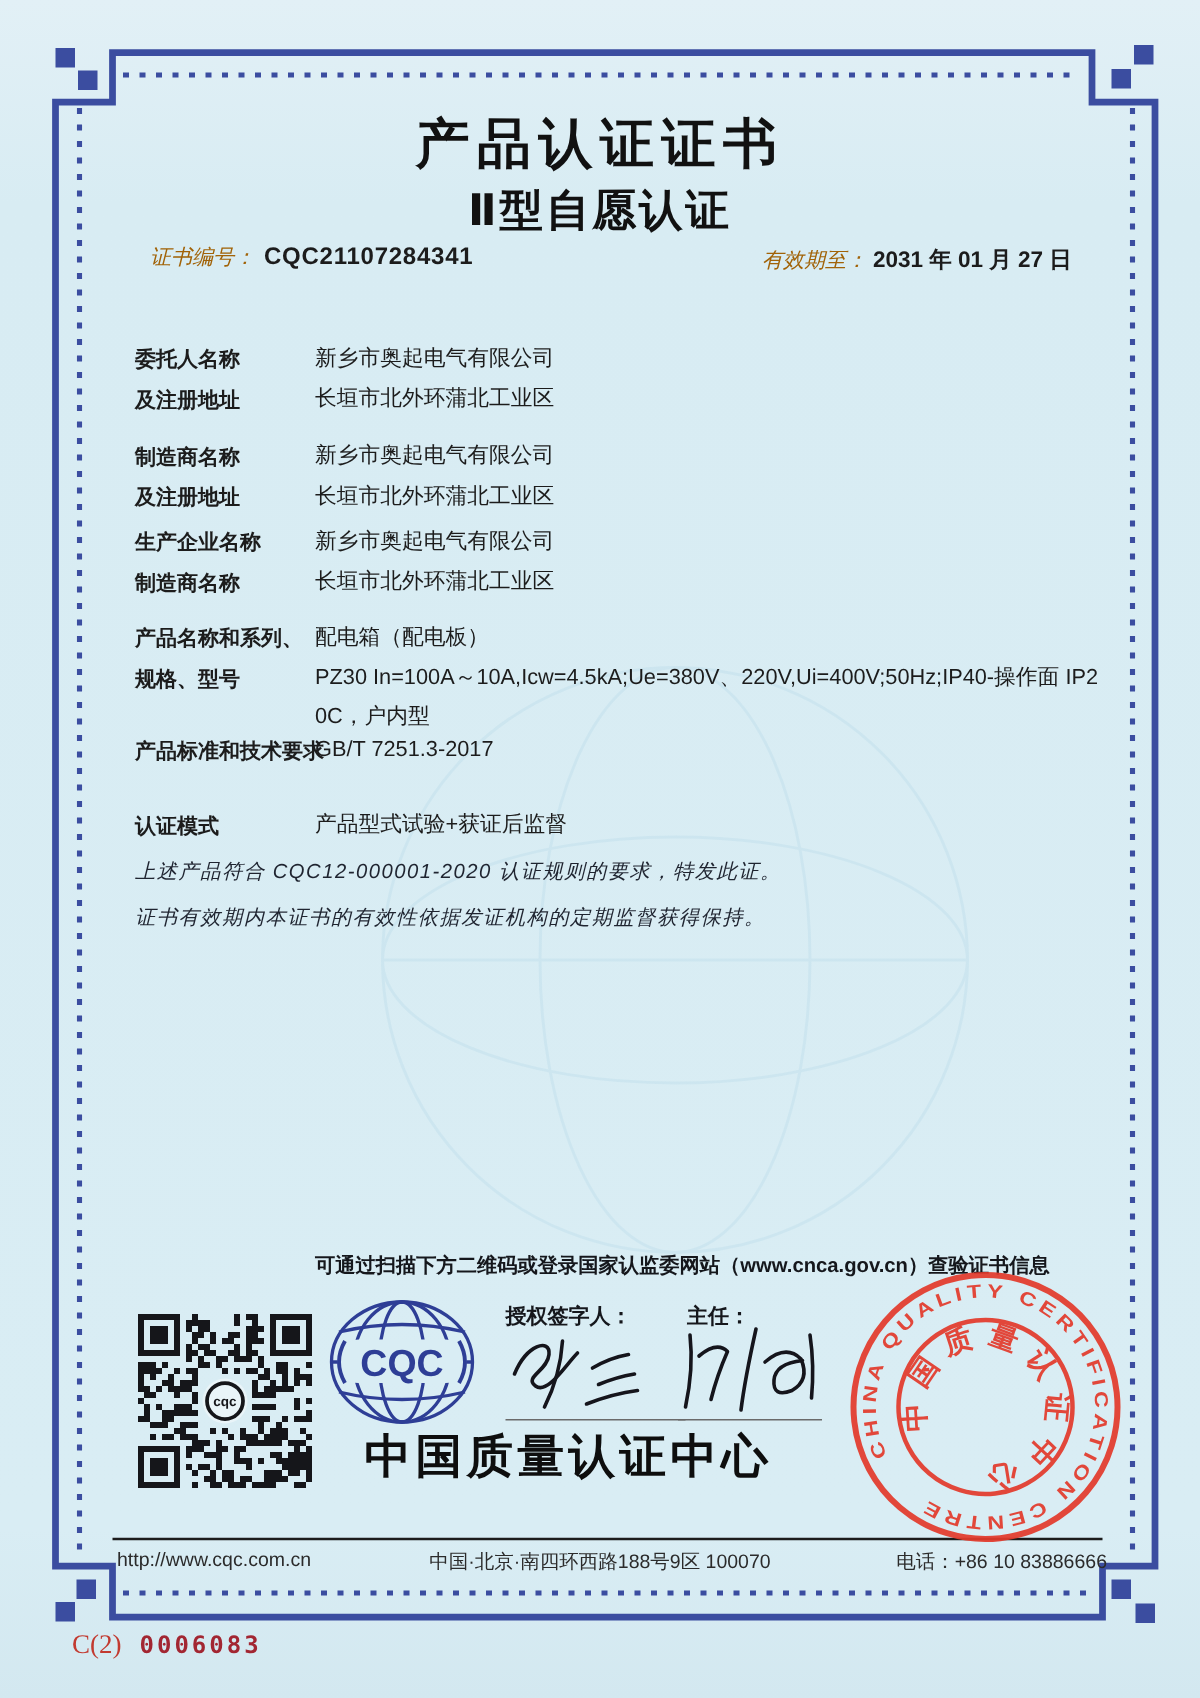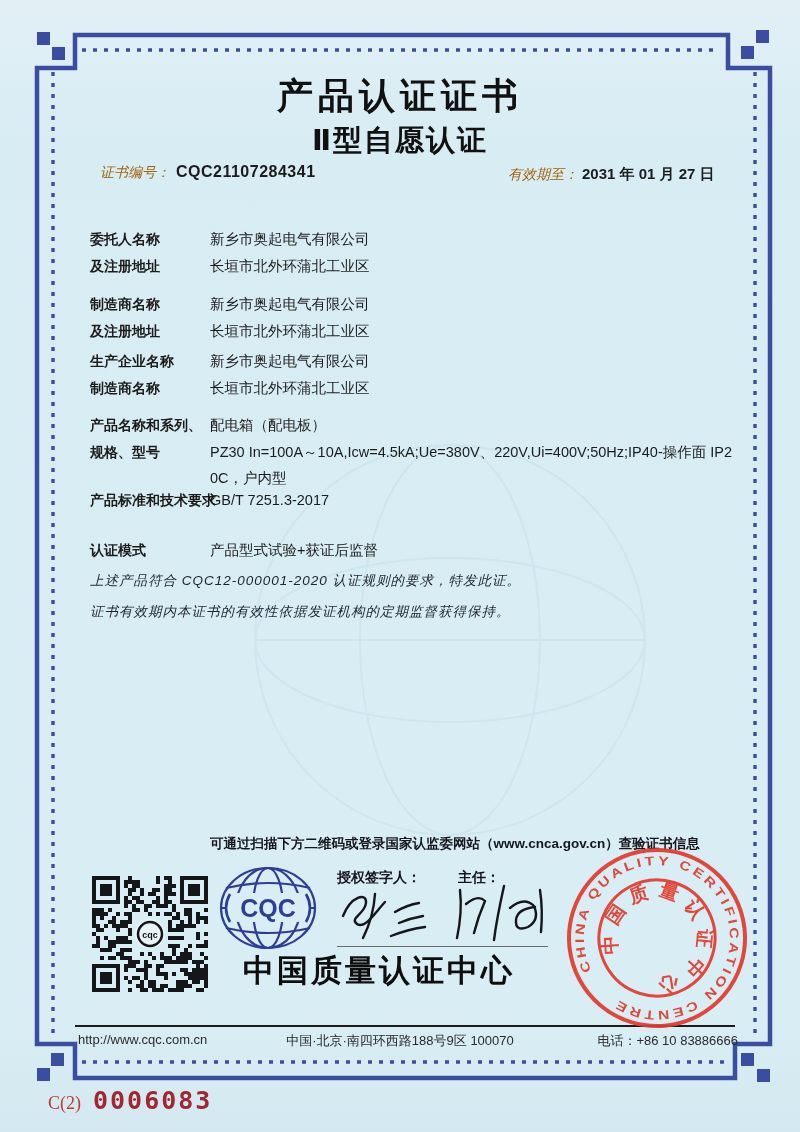--- a/index.html
+++ b/index.html
@@ -23,21 +23,21 @@
   .fvalue{position:absolute;left:120px;top:0;width:528px;font-size:14.5px;line-height:26px;word-break:break-all;}
   .frow.tall .fline{height:auto;min-height:27px;}
   .statement{left:90px;font-size:13.5px;letter-spacing:1px;color:#1f2430;}
   .verify{left:210px;top:835px;font-size:13.5px;font-weight:700;color:#15171c;}
   .sig-label{font-size:14px;font-weight:700;color:#15171c;}
   .sig-underline{height:0;border-bottom:1.3px solid #6a6a6a;}
   .orgname{left:243px;top:950px;font-size:31px;font-weight:800;letter-spacing:3px;color:#0e0e0e;}
   .footer-text{top:1032px;font-size:13px;color:#2b2b2b;}
   .serial{left:48px;top:1086px;display:flex;align-items:baseline;gap:12px;}
   .serial .pfx{font-family:"Liberation Serif","DejaVu Serif",serif;font-size:18px;color:#c23a30;}
-  .serial .num{font-family:"DejaVu Sans Mono","Liberation Mono",monospace;font-size:25px;font-weight:700;letter-spacing:2px;color:#a22632;}
+  .serial .num{font-family:"DejaVu Sans Mono","Liberation Mono",monospace;font-size:16px;font-weight:700;letter-spacing:2px;color:#a22632;}
   svg{display:block;}
 </style>
 </head>
 <body>
 
 <svg class="abs" style="left:0;top:0;" width="800" height="1132" viewBox="0 0 800 1132" aria-hidden="true">
   <g opacity="0.10" stroke="#6fb0d0" fill="none" stroke-width="2">
     <circle cx="450" cy="640" r="195"></circle>
     <ellipse cx="450" cy="640" rx="195" ry="82"></ellipse>
     <ellipse cx="450" cy="640" rx="90" ry="195"></ellipse>

